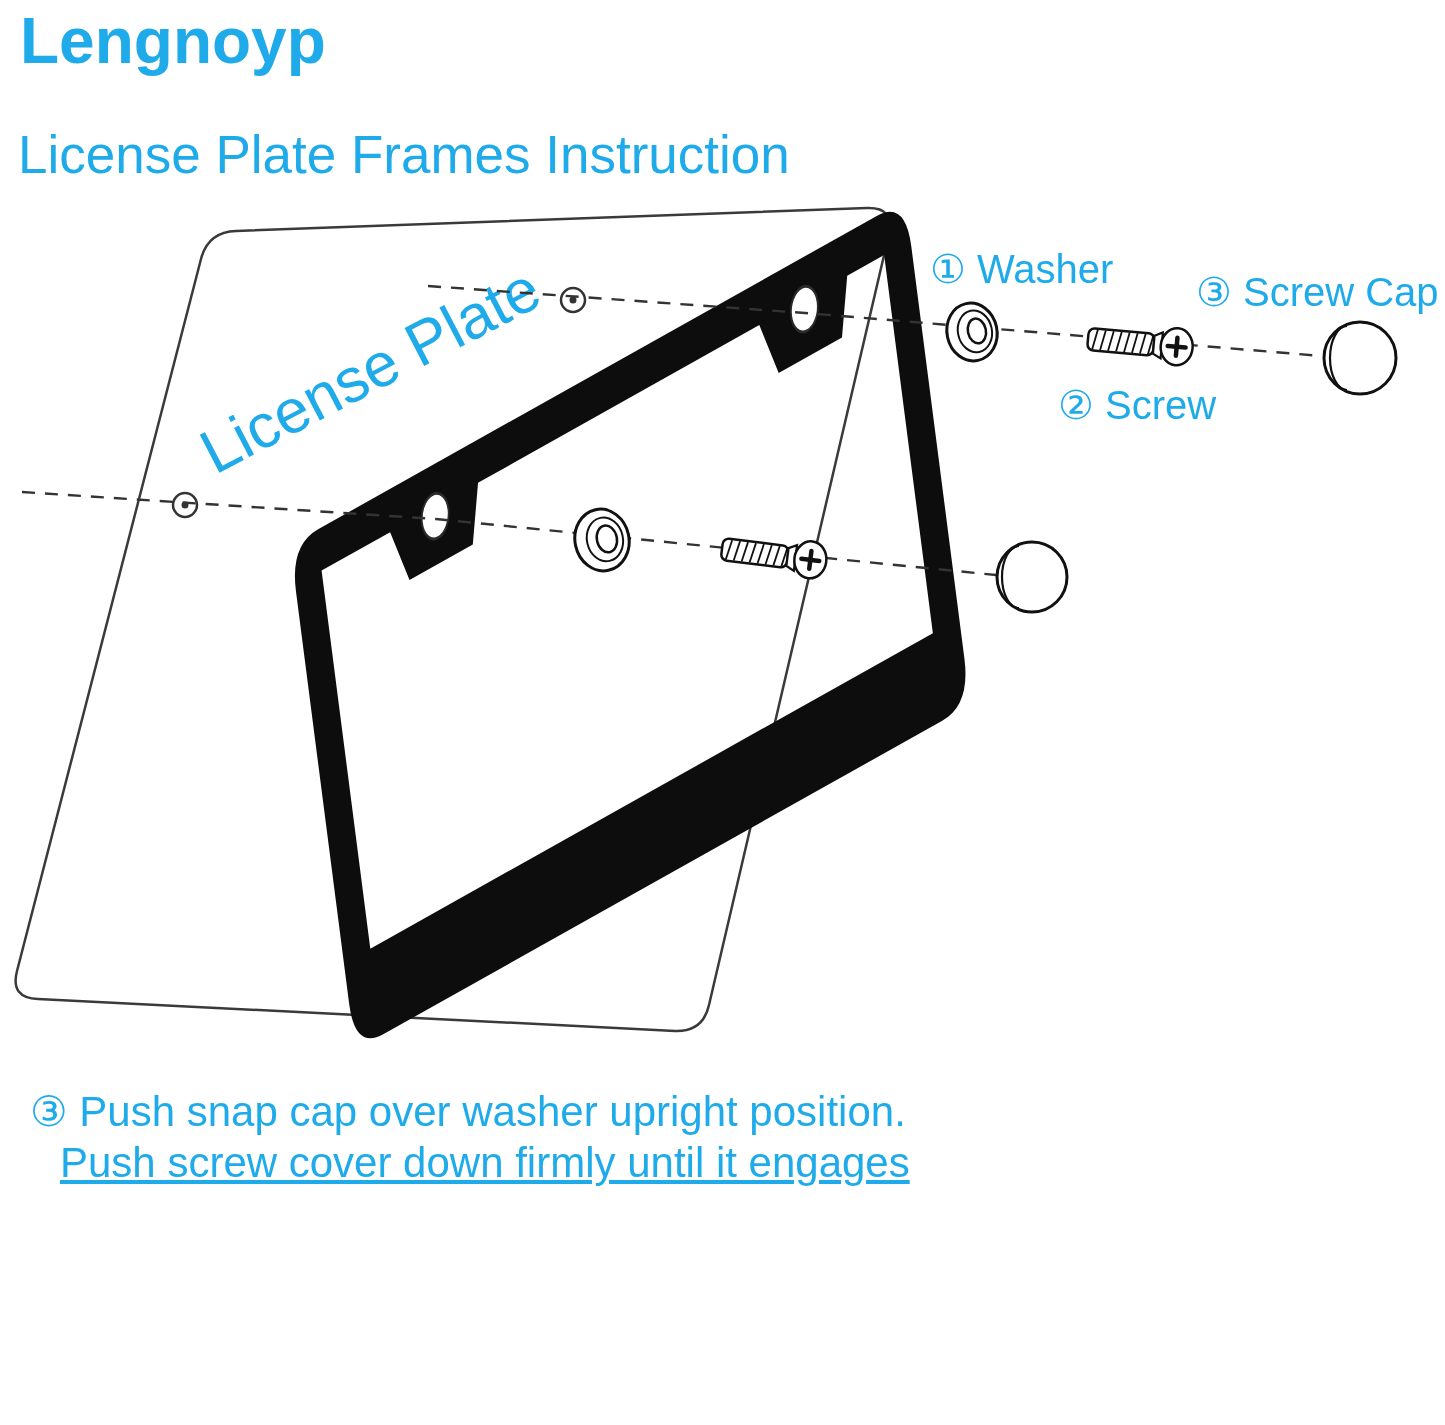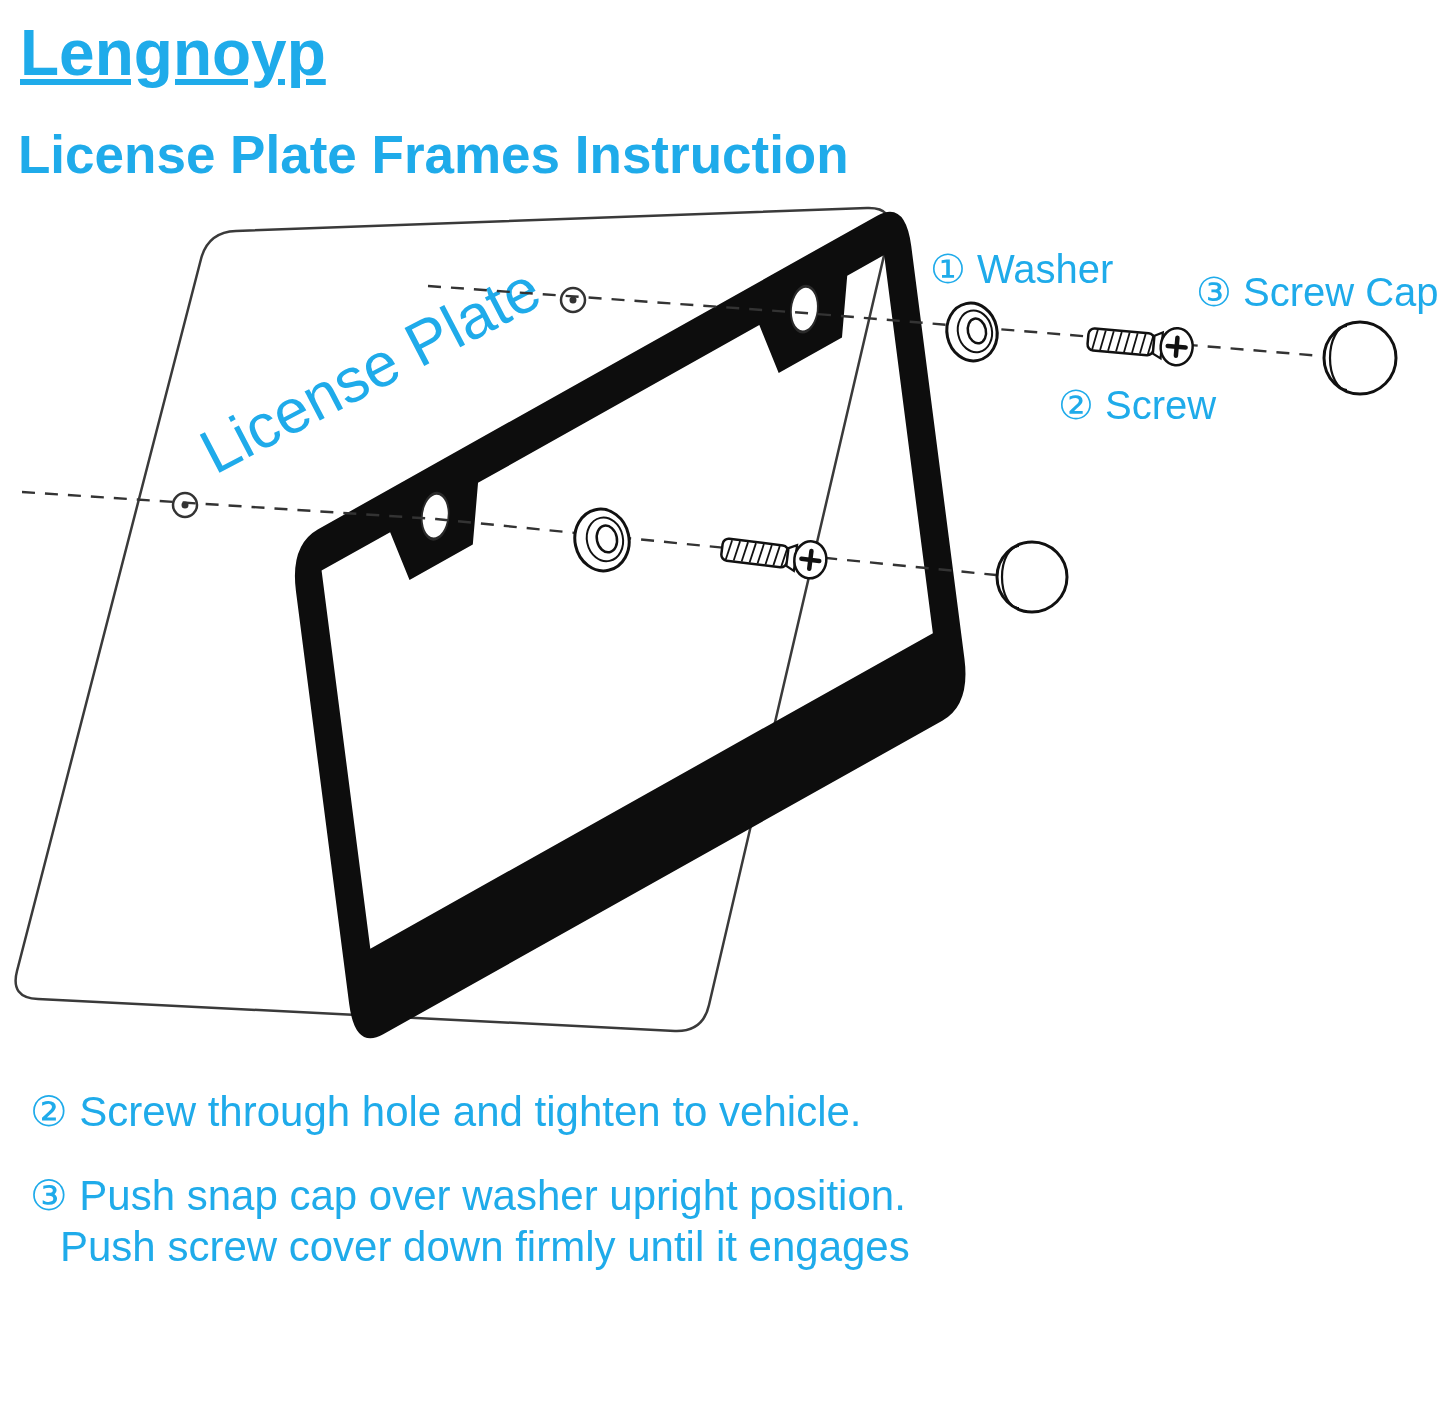--- a/index.html
+++ b/index.html
@@ -1,43 +1,43 @@
 <!DOCTYPE html>
 <html style="--accent: #1fabea; --frame-black: #0d0d0d;"><head>
 <meta charset="utf-8">
 <style>
   html,body{margin:0;padding:0;}
   body{
     width:1445px;height:1425px;position:relative;background:#ffffff;
     font-family:"Liberation Sans",sans-serif;overflow:hidden;
   }
   .brand{
-    position:absolute;left:20px;top:16px;
-    font-size:64px;font-weight:700;color:var(--accent,#1fabea);text-decoration:underline;
+    position:absolute;left:20px;top:4px;
+    font-size:64px;font-weight:700;color:var(--accent,#1fabea);
   }
   .title{
     position:absolute;left:18px;top:124px;
-    font-size:53px;font-weight:700;color:var(--accent,#1fabea);
+    font-size:53px;font-weight:400;color:var(--accent,#1fabea);
   }
   .diagram{position:absolute;left:0;top:0;width:1445px;height:1425px;display:block;}
   .plate-label-text{
     font-family:"Liberation Sans",sans-serif;
     font-size:62px;fill:var(--accent,#1fabea);
   }
   .part-label{
     font-family:"Liberation Sans",sans-serif;
     font-size:40px;fill:var(--accent,#1fabea);
   }
   .steps{
     position:absolute;left:30px;top:1086px;
     color:var(--accent,#1fabea);font-size:42px;line-height:1.22;
     white-space:nowrap;
   }
   .step{margin-bottom:33px;}
-  .cont{padding-left:30px;}
+  .cont{padding-left:30px;text-decoration:underline;}
 </style>
 </head>
 <body>
 
 <svg class="diagram" viewBox="0 0 1445 1425" xmlns="http://www.w3.org/2000/svg">
 
   <path d="M 236,231 L 867,208 Q 895,207 889,234 L 709,1005 Q 703,1032 675,1031 L 38,999 Q 10,998 17,971 L 201,259 Q 208,232 236,231 Z" fill="#ffffff" stroke="#3a3a3a" stroke-width="2.5"></path>
 
   <text class="plate-label-text" x="215" y="475" transform="rotate(-27.5 215 475)">License Plate</text>
 
@@ -117,18 +117,17 @@
 
   <text class="part-label" x="930" y="283">① Washer</text>
   <text class="part-label" x="1196" y="306">③ Screw Cap</text>
   <text class="part-label" x="1058" y="419">② Screw</text>
 </svg>
 
 <div class="brand">Lengnoyp</div>
 <div class="title">License Plate Frames Instruction</div>
 
 <div class="steps">
-  <div class="step">② Screw through hole and tighten to vehicle.</div>
   <div class="step">
     <div>③ Push snap cap over washer upright position.</div>
     <div class="cont">Push screw cover down firmly until it engages</div>
   </div>
 </div>
 
 </body></html>

